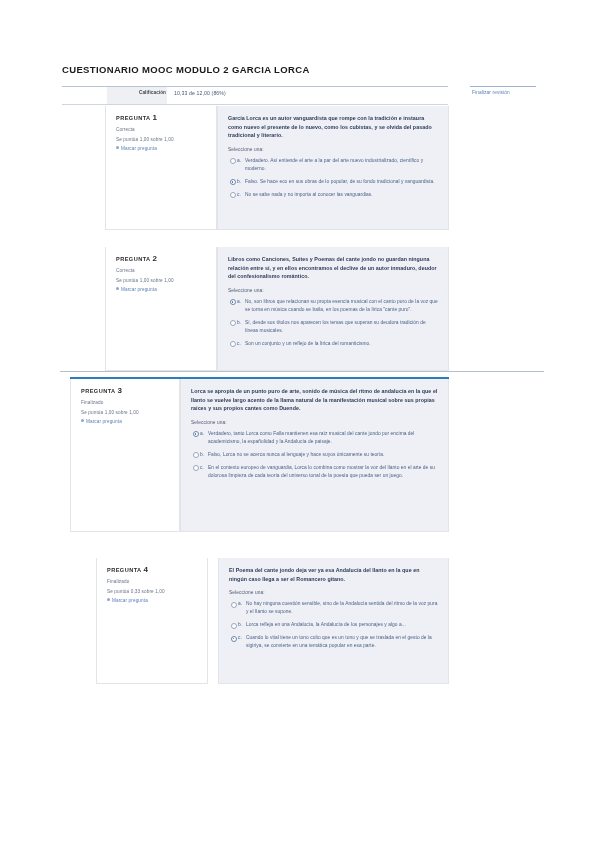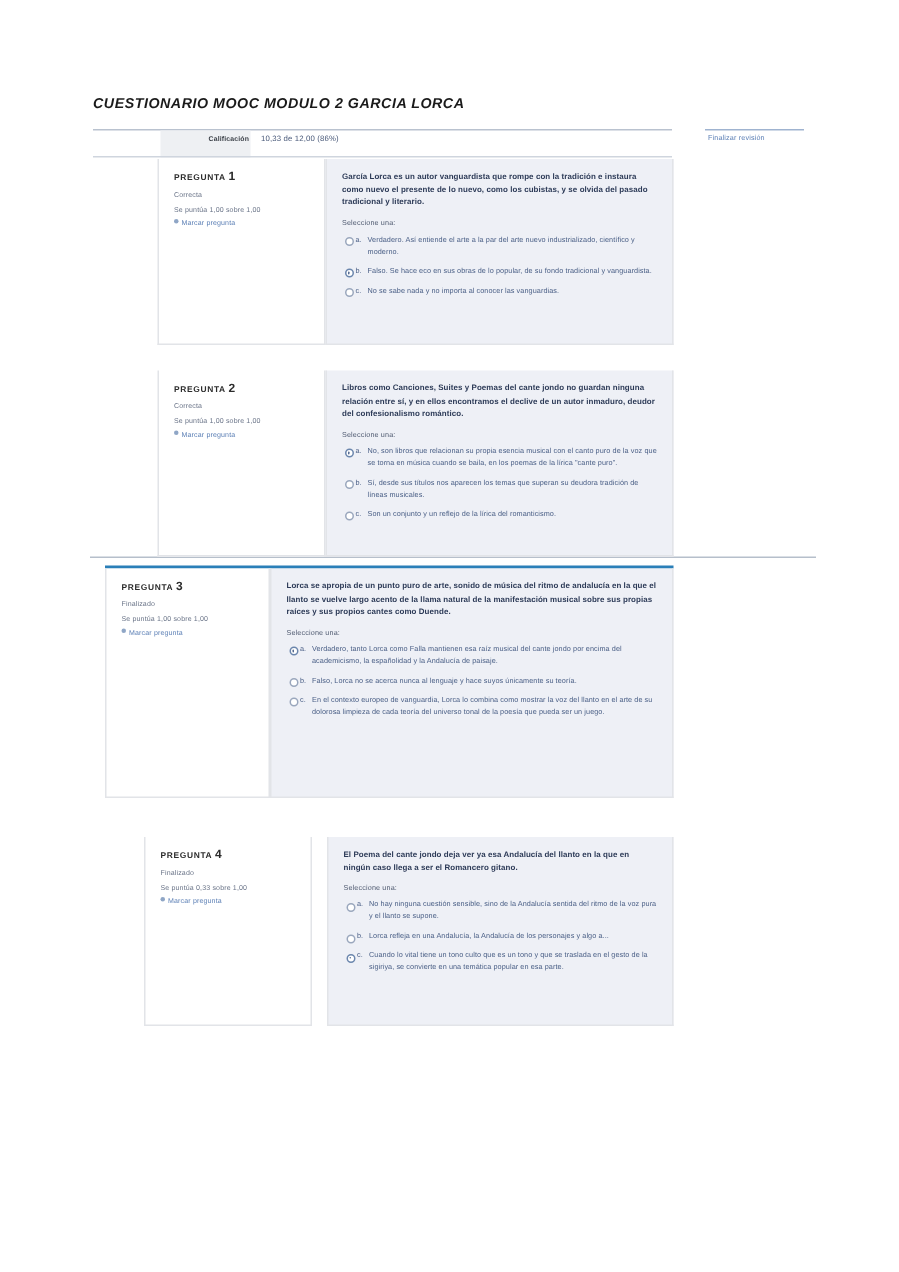--- a/index.html
+++ b/index.html
@@ -19,21 +19,20 @@
   
   .page-title {
     position: absolute;
     left: 62px;
     top: 64px;
     font-size: 9.5px;
     font-weight: bold;
     letter-spacing: 0.35px;
     color: #1a1a1a;
     white-space: nowrap;
-    font-style: italic;
   }
 
   
   .grade-strip {
     position: absolute;
     left: 62px;
     top: 86px;
     width: 386px;
     height: 19px;
   }

